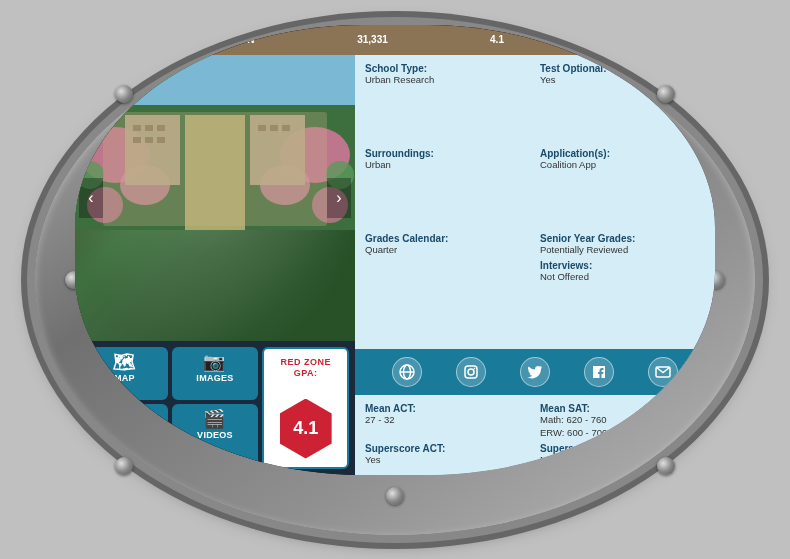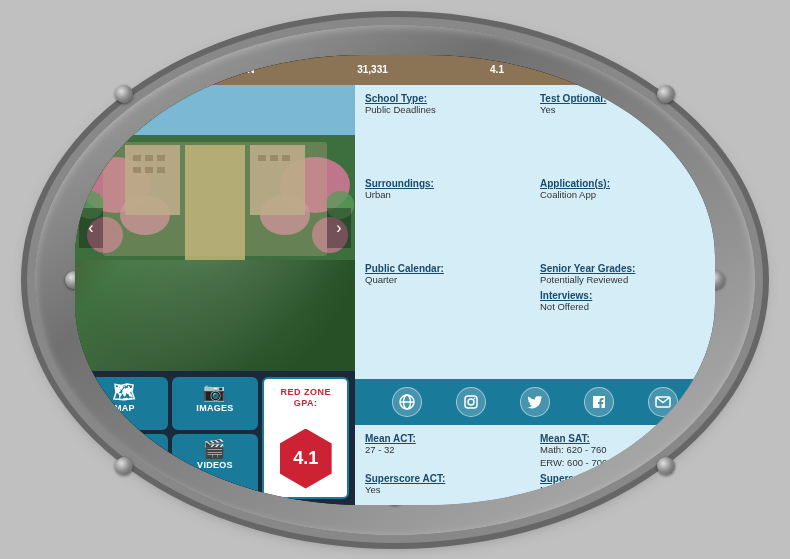--- a/index.html
+++ b/index.html
@@ -18,21 +18,21 @@
       width: 720px;
       height: 510px;
       border-radius: 50%;
       background: linear-gradient(145deg, #b0b0b0, #707070, #909090, #b8b8b8);
       box-shadow: 
         0 0 0 8px #888,
         0 0 0 14px #666,
         0 4px 20px rgba(0,0,0,0.7),
         inset 0 2px 8px rgba(255,255,255,0.3);
       display: flex;
-      align-items: center;
+      align-items: flex-start;
       justify-content: center;
       position: relative;
     }
 
     .bolt {
       position: absolute;
       width: 18px;
       height: 18px;
       border-radius: 50%;
       background: radial-gradient(circle at 35% 35%, #e0e0e0, #888, #555);
@@ -258,21 +258,20 @@
 
     .info-item {
       display: flex;
       flex-direction: column;
     }
 
     .info-label {
       font-size: 10px;
       font-weight: bold;
       color: #1a4a6a;
-      text-decoration: underline;
     }
 
     .info-value {
       font-size: 9.5px;
       color: #333;
       line-height: 1.3;
     }
 
     .social-bar {
       background: #1a7a9a;
@@ -409,39 +408,39 @@
           </button>
         </div>
       </div>
 
       <div class="right-panel">
 
         <div class="info-grid">
 
           <div class="info-item">
             <span class="info-label">School Type:</span>
-            <span class="info-value">Public Deadlines</span>
+            <span class="info-value">Urban Research</span>
           </div>
 
           <div class="info-item">
             <span class="info-label">Test Optional:</span>
             <span class="info-value">Yes</span>
           </div>
 
           <div class="info-item">
             <span class="info-label">Surroundings:</span>
             <span class="info-value">Urban</span>
           </div>
           <div class="info-item">
             <span class="info-label">Application(s):</span>
             <span class="info-value">Coalition App</span>
           </div>
 
           <div class="info-item">
-            <span class="info-label">Public Calendar:</span>
+            <span class="info-label">Grades Calendar:</span>
             <span class="info-value">Quarter</span>
           </div>
 
           <div style="display:flex;flex-direction:column;gap:4px;">
             <div class="info-item">
               <span class="info-label">Senior Year Grades:</span>
               <span class="info-value">Potentially Reviewed</span>
             </div>
             <div class="info-item">
               <span class="info-label">Interviews:</span>

